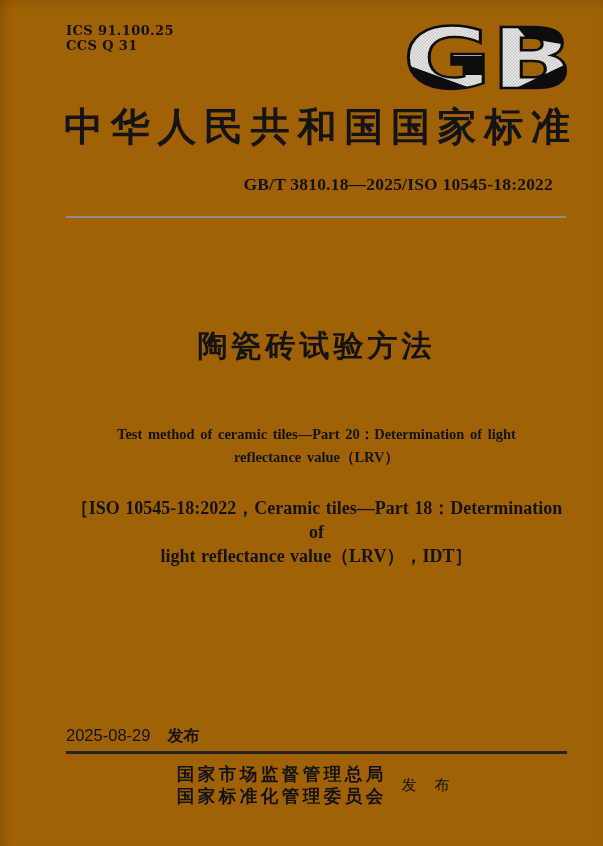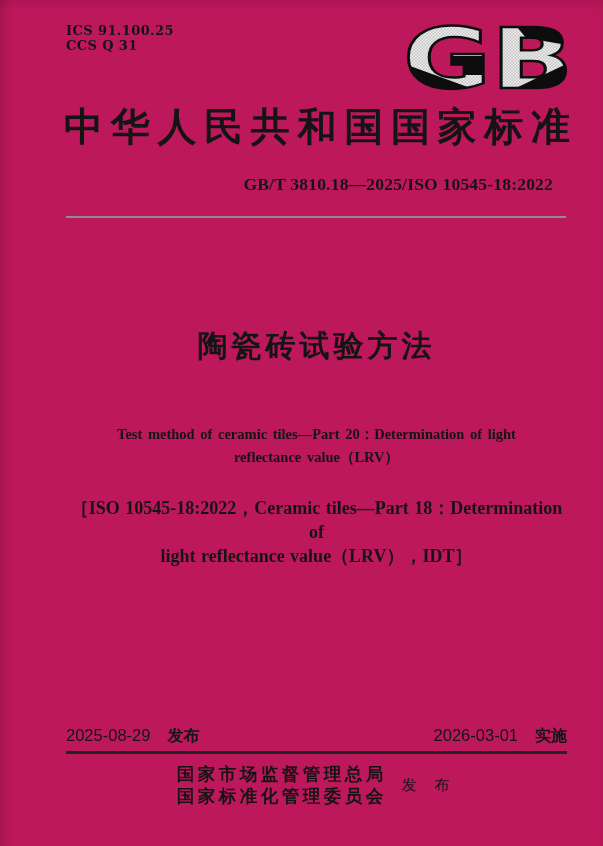--- a/index.html
+++ b/index.html
@@ -1,20 +1,20 @@
 <!DOCTYPE html>
 <html><head>
 <meta charset="utf-8">
 <style>
   html,body{margin:0;padding:0;background:#9c9c9c;}
   .page{
     position:relative;
     width:603px;height:846px;
     margin:0 auto;
-    background:#be185d;
+    background:#a16207;
     color:#141414;
     font-family:"Liberation Serif",serif;
     overflow:hidden;
     box-shadow: inset 14px 0 12px -12px rgba(0,0,0,.22),
                 inset 0 14px 12px -12px rgba(0,0,0,.14),
                 inset -6px 0 8px -7px rgba(0,0,0,.10);
   }
   .ics-block{
     position:absolute;left:66px;top:23px;
     font-family:"DejaVu Serif",serif;font-weight:bold;
@@ -121,23 +121,20 @@
 
   <div class="iso-ref">
     <div>［ISO 10545-18:2022，Ceramic tiles—Part 18：Determination of</div>
     <div>light reflectance value（LRV），IDT］</div>
   </div>
 
   <div class="dates-row">
     <div class="date-item">
       <span class="date-num">2025-08-29</span><span class="date-cjk">发布</span>
     </div>
-    <div class="date-item">
-      <span class="date-num">2026-03-01</span><span class="date-cjk">实施</span>
-    </div>
   </div>
 
   <div class="rule-black"></div>
 
   <div class="publisher-row">
     <div class="pub-lines">
       <div>国家市场监督管理总局</div>
       <div>国家标准化管理委员会</div>
     </div>
     <div class="pub-label">发 布</div>

